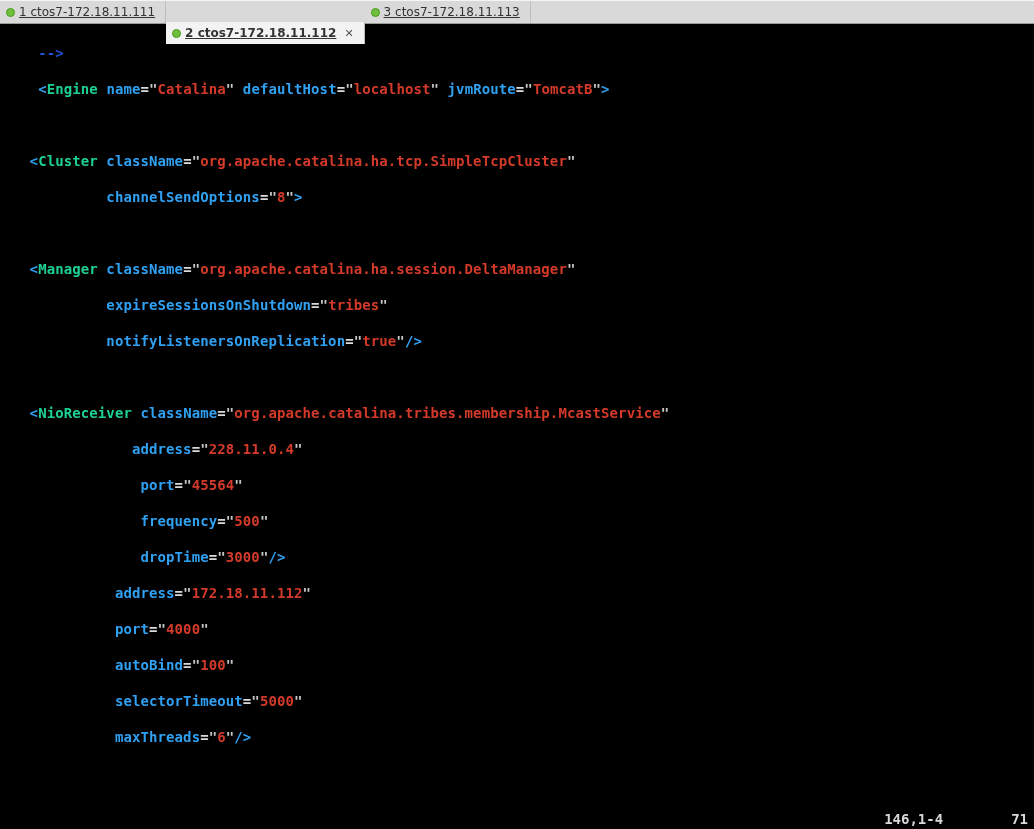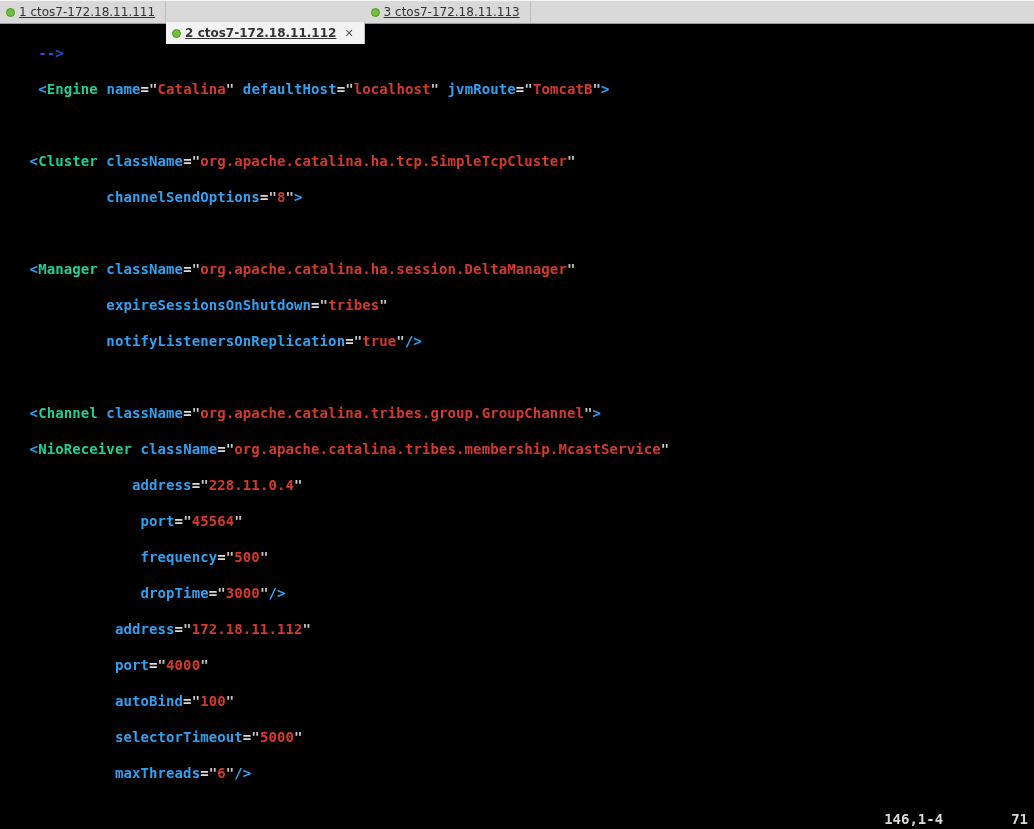--- a/index.html
+++ b/index.html
@@ -116,21 +116,20 @@
 <span class="ln">    <span class="c-comment">--&gt;</span></span>
 <span class="ln">    <span class="b">&lt;</span><span class="t">Engine</span> <span class="b">name</span><span class="eq">=</span><span class="q">"</span><span class="s">Catalina</span><span class="q">"</span> <span class="b">defaultHost</span><span class="eq">=</span><span class="q">"</span><span class="s">localhost</span><span class="q">"</span> <span class="b">jvmRoute</span><span class="eq">=</span><span class="q">"</span><span class="s">TomcatB</span><span class="q">"</span><span class="b">&gt;</span></span>
 <span class="ln"> </span>
 <span class="ln">   <span class="b">&lt;</span><span class="t">Cluster</span> <span class="b">className</span><span class="eq">=</span><span class="q">"</span><span class="s">org.apache.catalina.ha.tcp.SimpleTcpCluster</span><span class="q">"</span></span>
 <span class="ln">            <span class="b">channelSendOptions</span><span class="eq">=</span><span class="q">"</span><span class="s">8</span><span class="q">"</span><span class="b">&gt;</span></span>
 <span class="ln"> </span>
 <span class="ln">   <span class="b">&lt;</span><span class="t">Manager</span> <span class="b">className</span><span class="eq">=</span><span class="q">"</span><span class="s">org.apache.catalina.ha.session.DeltaManager</span><span class="q">"</span></span>
 <span class="ln">            <span class="b">expireSessionsOnShutdown</span><span class="eq">=</span><span class="q">"</span><span class="s">tribes</span><span class="q">"</span></span>
 <span class="ln">            <span class="b">notifyListenersOnReplication</span><span class="eq">=</span><span class="q">"</span><span class="s">true</span><span class="q">"</span><span class="b">/&gt;</span></span>
 <span class="ln"> </span>
-<span class="ln">   <span class="b">&lt;</span><span class="t">Channel</span> <span class="b">className</span><span class="eq">=</span><span class="q">"</span><span class="s">org.apache.catalina.tribes.group.GroupChannel</span><span class="q">"</span><span class="b">&gt;</span></span>
 <span class="ln">   <span class="b">&lt;</span><span class="t">NioReceiver</span> <span class="b">className</span><span class="eq">=</span><span class="q">"</span><span class="s">org.apache.catalina.tribes.membership.McastService</span><span class="q">"</span></span>
 <span class="ln">               <span class="b">address</span><span class="eq">=</span><span class="q">"</span><span class="s">228.11.0.4</span><span class="q">"</span></span>
 <span class="ln">                <span class="b">port</span><span class="eq">=</span><span class="q">"</span><span class="s">45564</span><span class="q">"</span></span>
 <span class="ln">                <span class="b">frequency</span><span class="eq">=</span><span class="q">"</span><span class="s">500</span><span class="q">"</span></span>
 <span class="ln">                <span class="b">dropTime</span><span class="eq">=</span><span class="q">"</span><span class="s">3000</span><span class="q">"</span><span class="b">/&gt;</span></span>
 <span class="ln">             <span class="b">address</span><span class="eq">=</span><span class="q">"</span><span class="s">172.18.11.112</span><span class="q">"</span></span>
 <span class="ln">             <span class="b">port</span><span class="eq">=</span><span class="q">"</span><span class="s">4000</span><span class="q">"</span></span>
 <span class="ln">             <span class="b">autoBind</span><span class="eq">=</span><span class="q">"</span><span class="s">100</span><span class="q">"</span></span>
 <span class="ln">             <span class="b">selectorTimeout</span><span class="eq">=</span><span class="q">"</span><span class="s">5000</span><span class="q">"</span></span>
 <span class="ln">             <span class="b">maxThreads</span><span class="eq">=</span><span class="q">"</span><span class="s">6</span><span class="q">"</span><span class="b">/&gt;</span></span>

